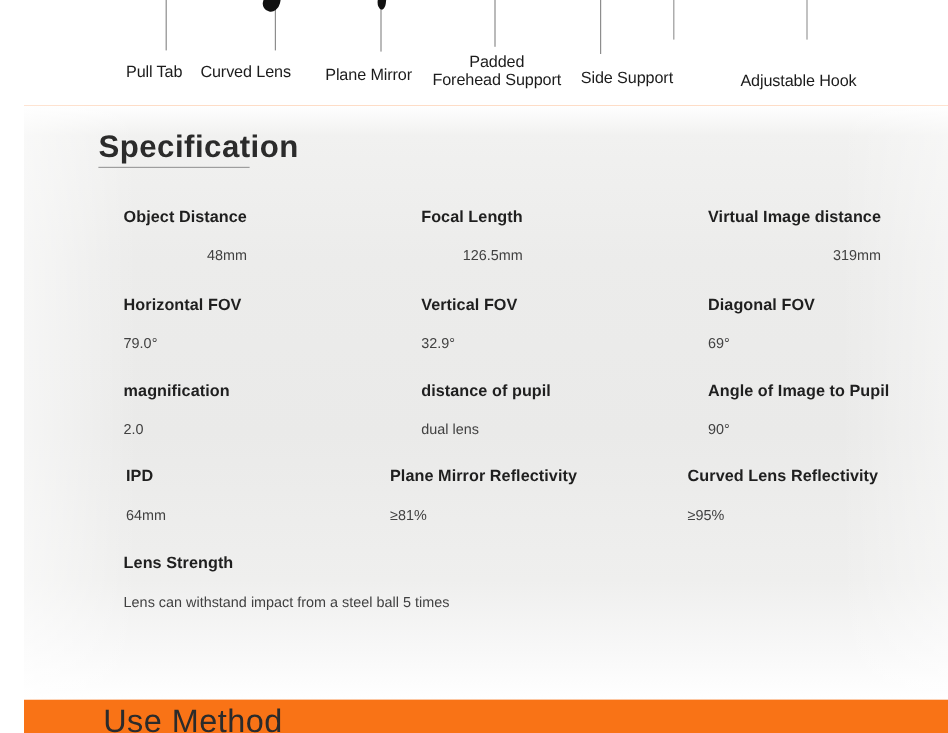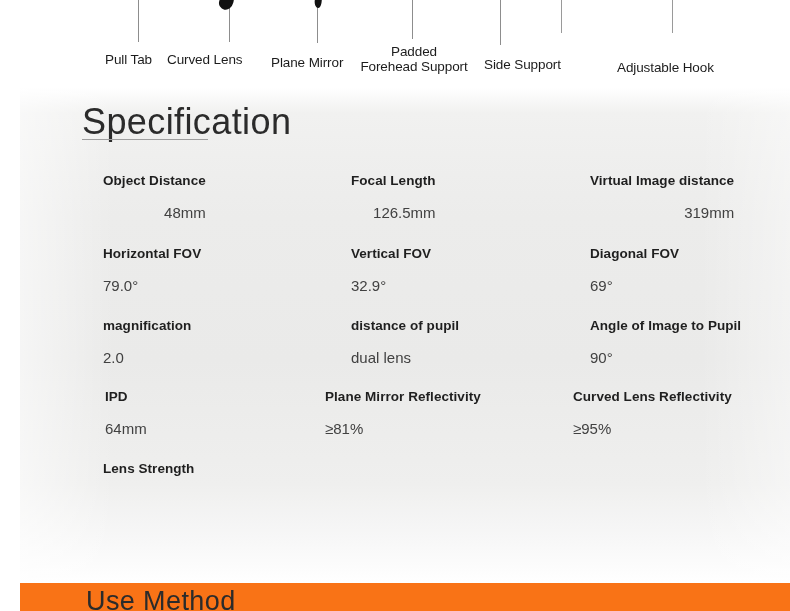--- a/index.html
+++ b/index.html
@@ -106,22 +106,22 @@
        rgba(255,255,255,0.55) 0%,
        rgba(255,255,255,0.0) 12%,
        rgba(255,255,255,0.0) 86%,
        rgba(255,255,255,0.5) 100%);
     pointer-events: none;
   }
 
   
   .section-heading {
     position: absolute;
-    font-size: 36px;
-    font-weight: 400;
+    font-size: 26px;
+    font-weight: 700;
     color: #2b2b2b;
     letter-spacing: 0.4px;
     line-height: 32px;
   }
   .heading-rule {
     position: absolute;
     height: 1px;
     background: #9e9e9e;
   }
 
@@ -142,21 +142,21 @@
   .spec-label {
     font-size: 13.5px;
     font-weight: 700;
     color: #1f1f1f;
     white-space: nowrap;
     line-height: 17px;
     letter-spacing: 0.05px;
   }
   .spec-value {
     margin-top: 16px;
-    font-size: 15px;
+    font-size: 12px;
     font-weight: 400;
     color: #414141;
     white-space: nowrap;
     line-height: 16px;
   }
 
   
   .col-a { left: 83px; }
   .col-b { left: 331px; }
   .col-c { left: 570px; }
@@ -285,19 +285,20 @@
         <div class="spec-value">≥81%</div>
       </div>
       <div class="spec-cell col-c2">
         <div class="spec-label">Curved Lens Reflectivity</div>
         <div class="spec-value">≥95%</div>
       </div>
     </div>
 
     <div id="spec-row-5">
       <div class="spec-label">Lens Strength</div>
+      <div class="spec-value">Lens can withstand impact from a steel ball 5 times</div>
     </div>
 
   </div>
 
   <div id="use-method-heading">Use Method</div>
 
 </div>
 
 </body></html>

